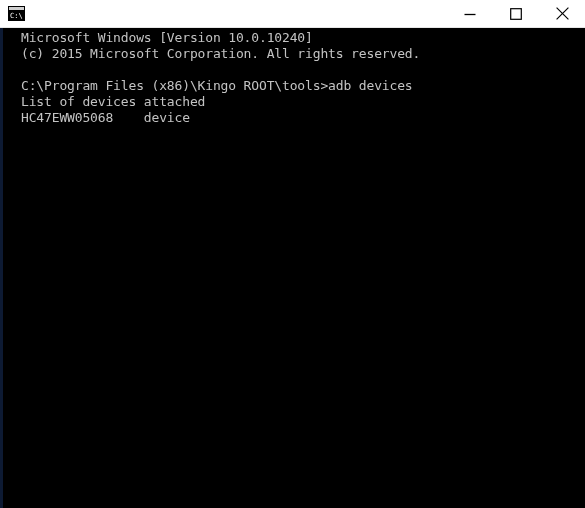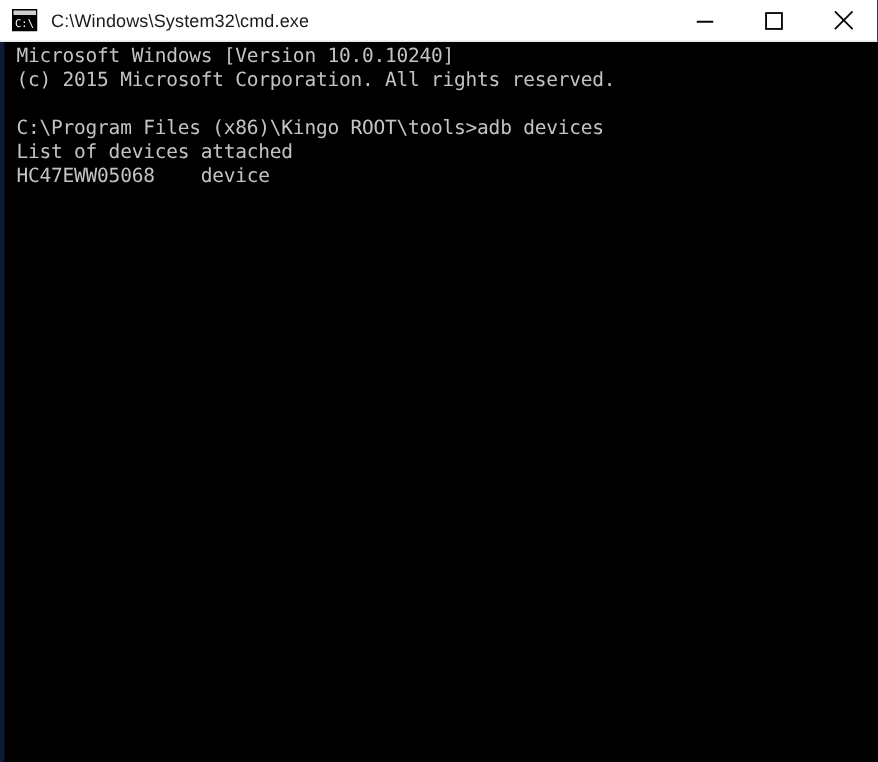--- a/index.html
+++ b/index.html
@@ -111,21 +111,21 @@
     z-index: 1;
   }
 
   #console-lines {
     font-family: "DejaVu Sans Mono", "Liberation Mono", monospace;
     font-size: 13px;
     line-height: 16px;
     color: #c3c3c3;
     white-space: pre;
     letter-spacing: -0.15px;
-    padding-left: 8px;
+    padding-left: 18px;
   }
 
   .console-line {
     height: 16px;
     white-space: pre;
   }
   .console-line.blank { color: transparent; }
 </style>
 </head>
 <body>
@@ -138,21 +138,20 @@
 
     <div id="titlebar-left">
       <span class="app-icon-wrap">
         <svg class="app-icon" viewBox="0 0 17 15" xmlns="http://www.w3.org/2000/svg">
           <rect x="0" y="0" width="17" height="15" fill="#000000"></rect>
           <rect x="1" y="1" width="15" height="3" fill="#cfcfcf"></rect>
           <rect x="1" y="4" width="15" height="10" fill="#000000"></rect>
           <text x="2" y="12" font-family="DejaVu Sans Mono, monospace" font-size="7" fill="#ffffff">C:\</text>
         </svg>
       </span>
-      <span id="title-text">C:\Windows\System32\cmd.exe</span>
     </div>
 
     <div id="titlebar-buttons">
 
       <button class="win-btn">
         <span>
           <svg width="12" height="12" viewBox="0 0 12 12" xmlns="http://www.w3.org/2000/svg">
             <line x1="0.5" y1="6.5" x2="11.5" y2="6.5" stroke="#000000" stroke-width="1.3"></line>
           </svg>
         </span>

